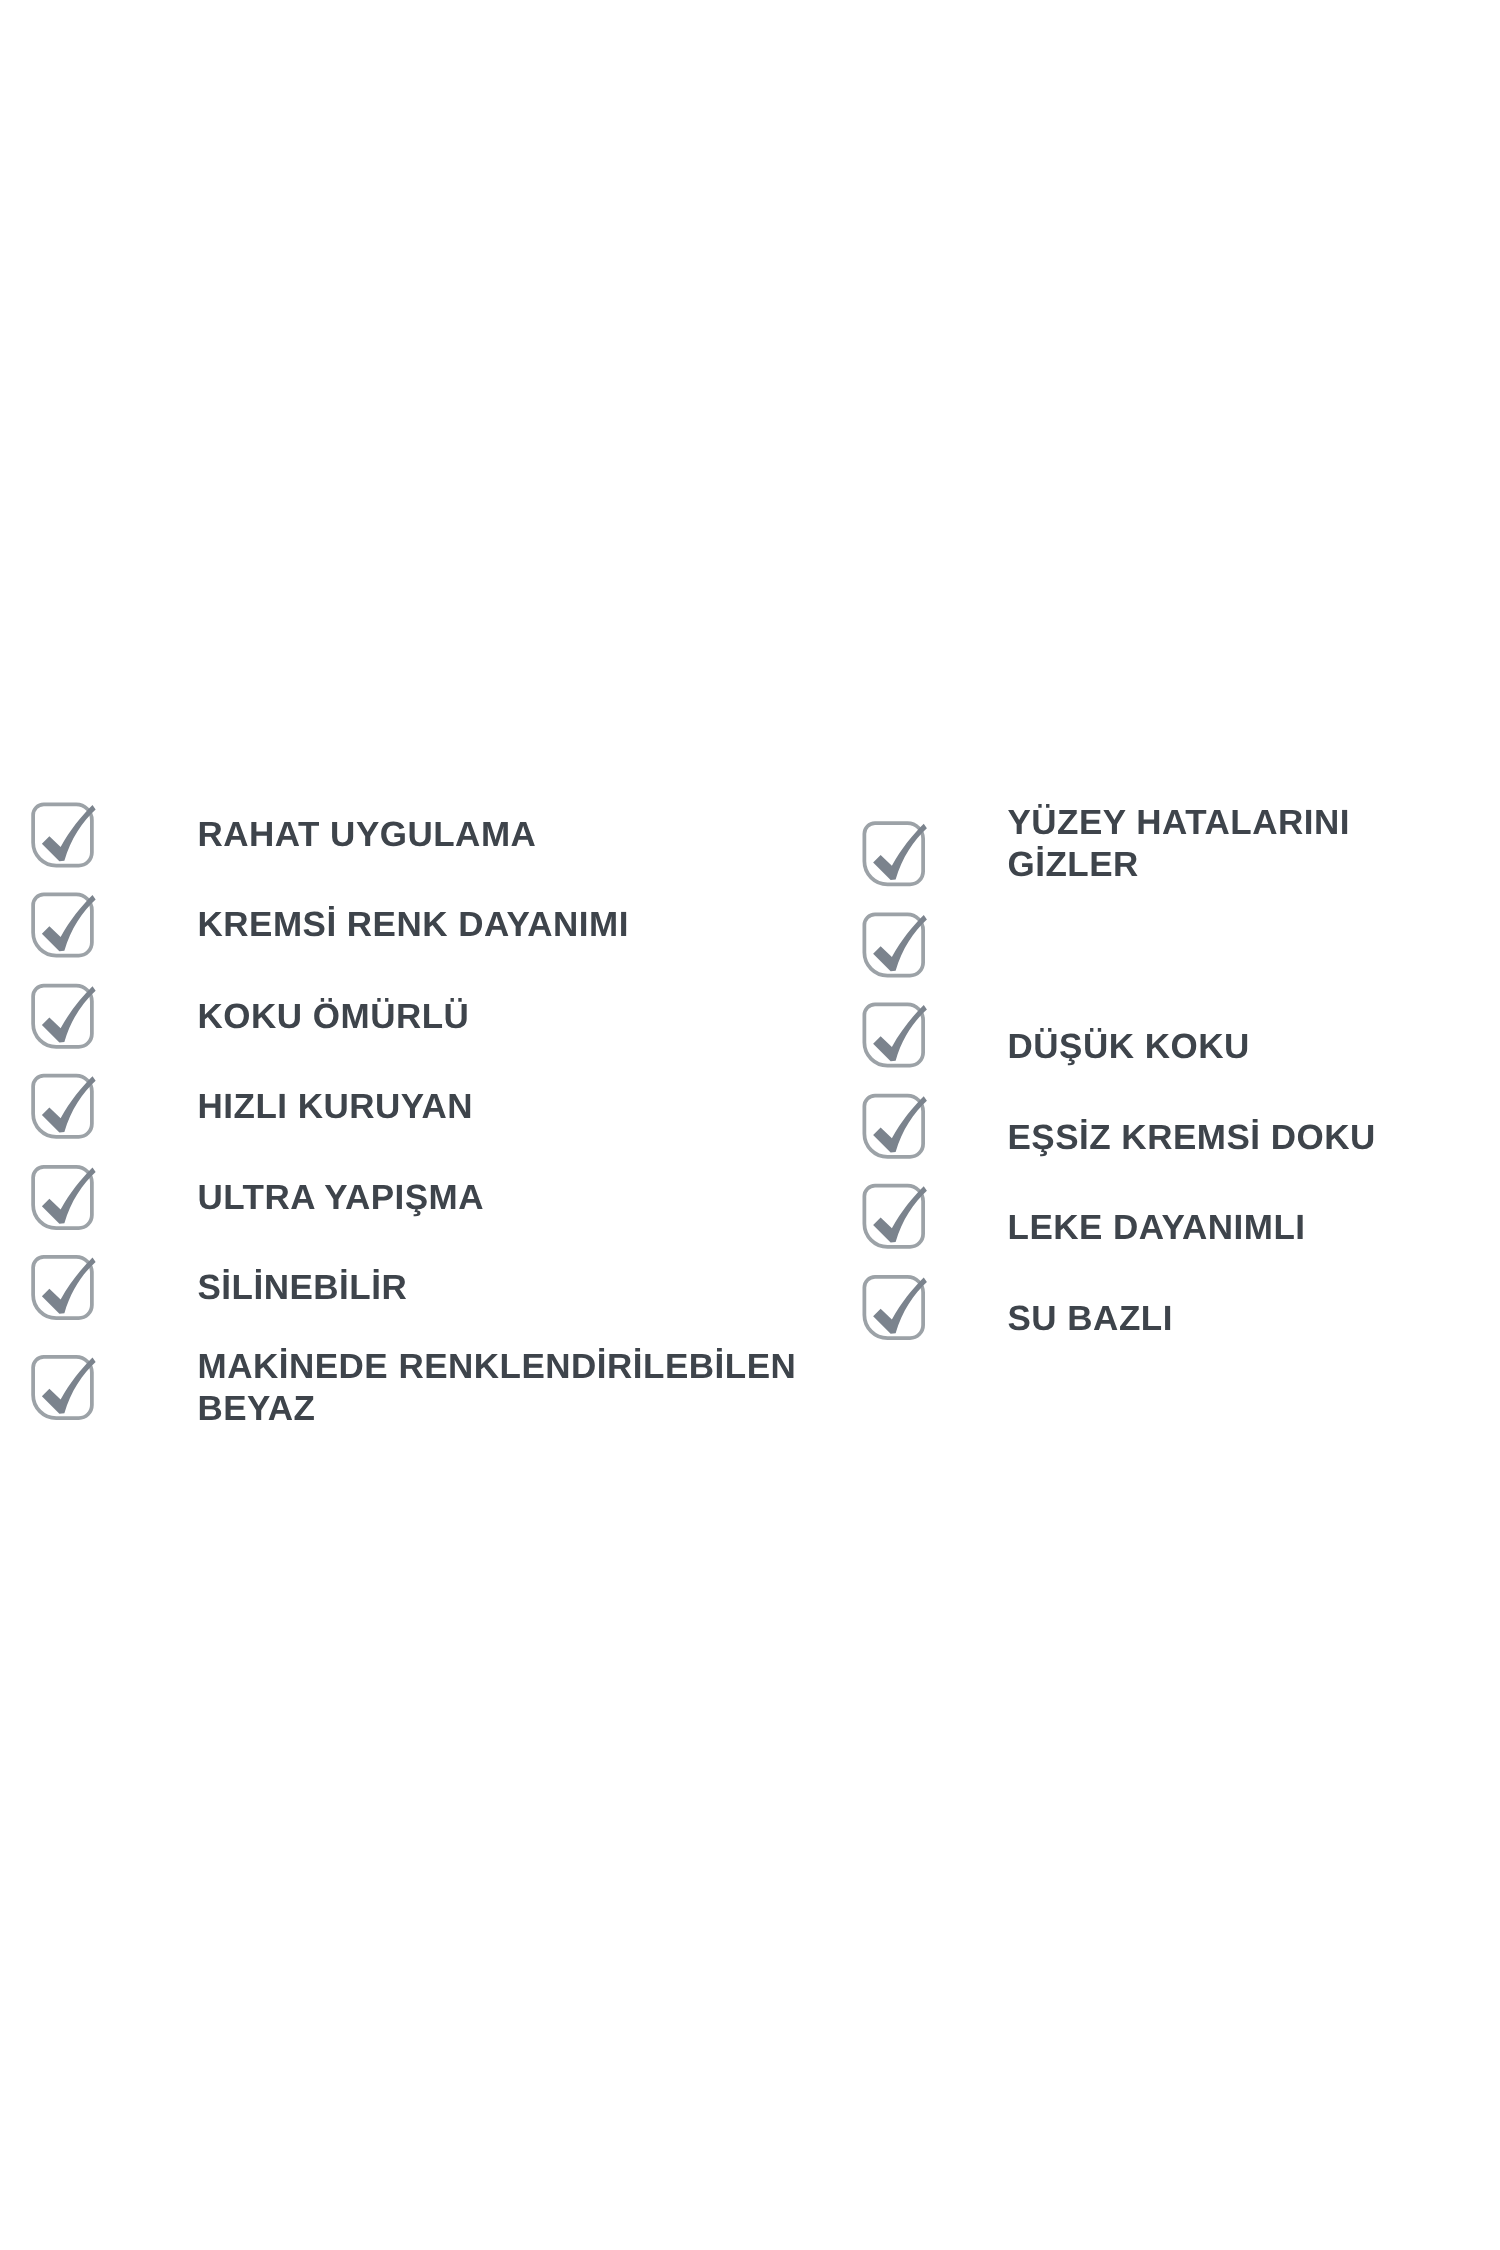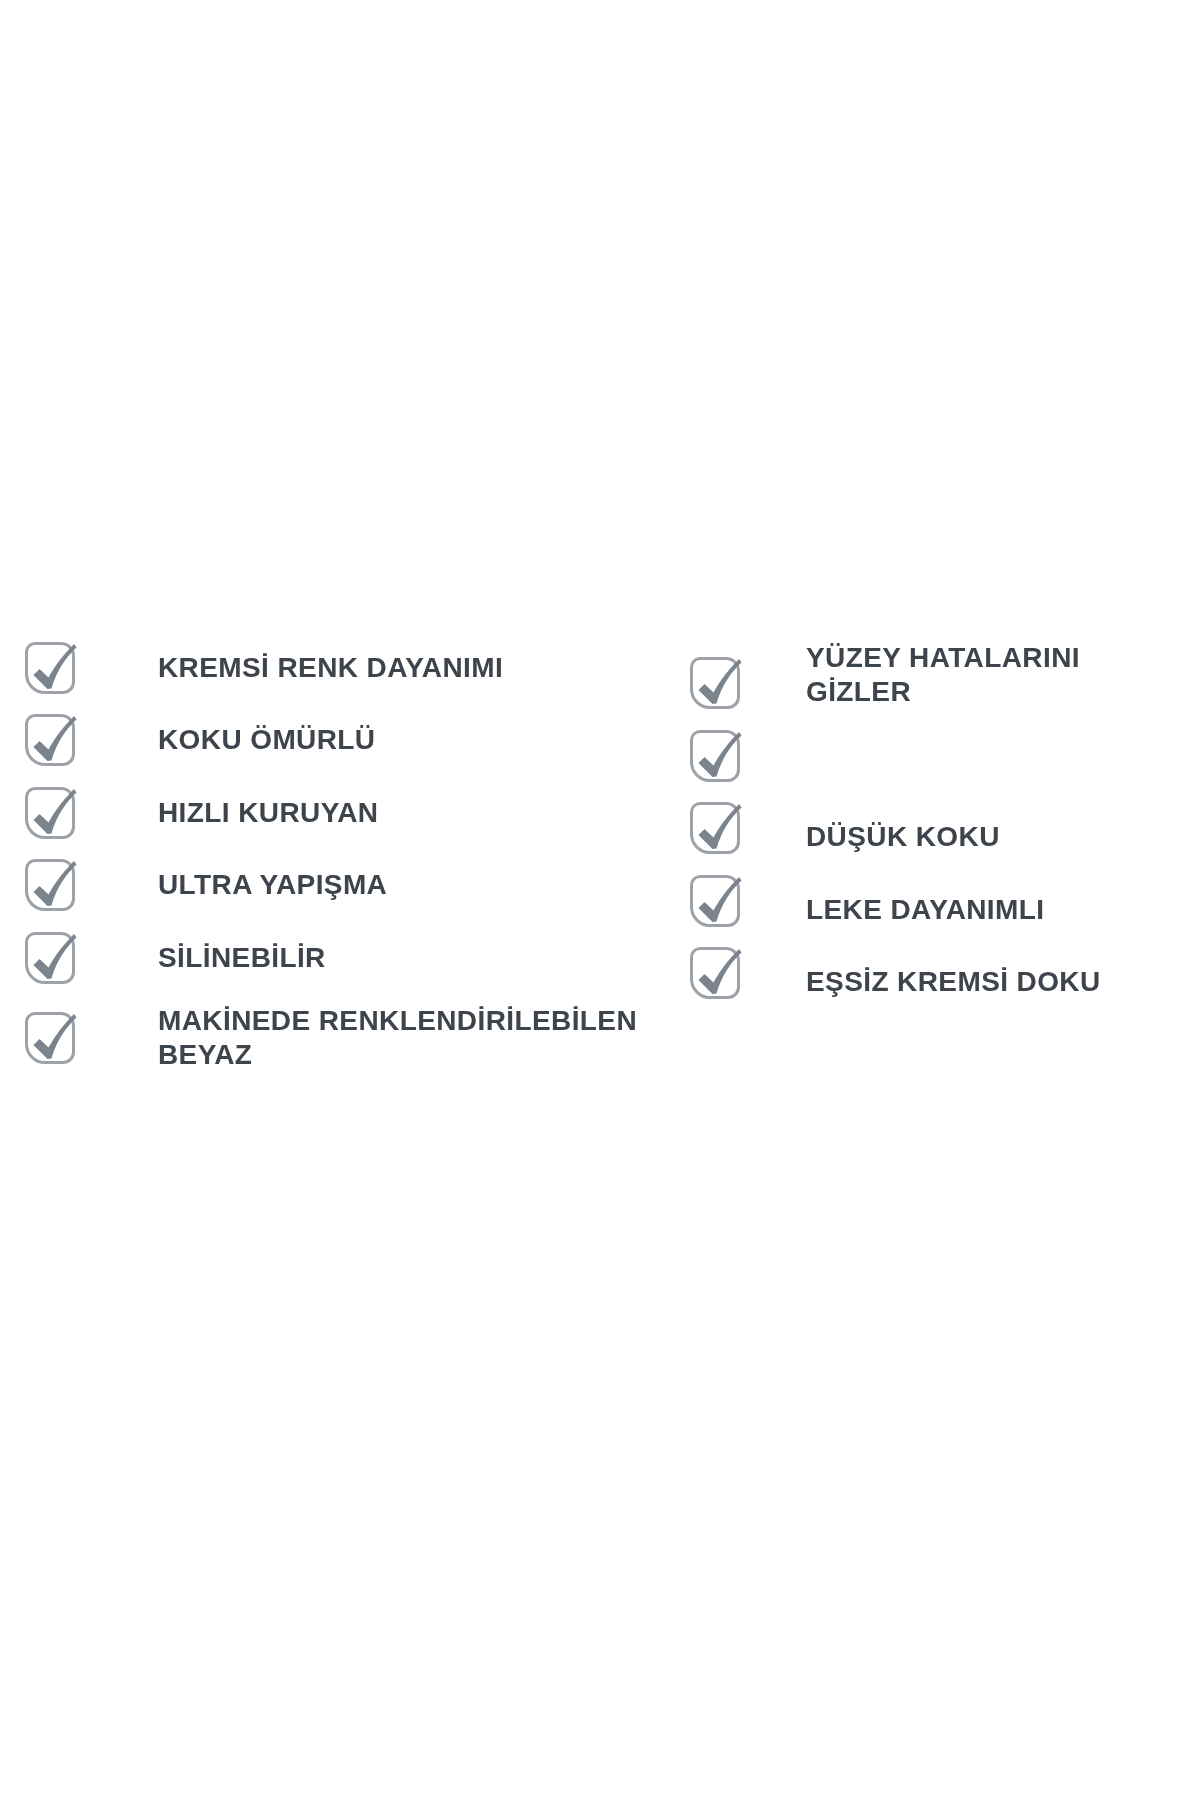--- a/index.html
+++ b/index.html
@@ -61,20 +61,32 @@
     white-space: pre-line;
   }
 </style>
 </head>
 <body>
 
 <div class="canvas">
 
   <div class="col col-left">
 
+      <div class="row">
+        <span class="checkbox">
+          <svg viewBox="0 0 56 60" aria-hidden="true">
+            <path class="check-path" d="M 8.5 37 L 14.5 31 L 23.5 39.5
+                     C 31 26, 40 15, 49 6
+                     L 51.5 9.5
+                     C 41 19, 31.5 33, 26.5 50.5
+                     L 22.5 51 Z"></path>
+          </svg>
+        </span>
+        <span class="label">RAHAT UYGULAMA</span>
+      </div>
 
       <div class="row">
         <span class="checkbox">
           <svg viewBox="0 0 56 60" aria-hidden="true">
             <path class="check-path" d="M 8.5 37 L 14.5 31 L 23.5 39.5
                      C 31 26, 40 15, 49 6
                      L 51.5 9.5
                      C 41 19, 31.5 33, 26.5 50.5
                      L 22.5 51 Z"></path>
           </svg>
@@ -192,31 +204,43 @@
       <div class="row">
         <span class="checkbox">
           <svg viewBox="0 0 56 60" aria-hidden="true">
             <path class="check-path" d="M 8.5 37 L 14.5 31 L 23.5 39.5
                      C 31 26, 40 15, 49 6
                      L 51.5 9.5
                      C 41 19, 31.5 33, 26.5 50.5
                      L 22.5 51 Z"></path>
           </svg>
         </span>
+        <span class="label">EŞSİZ KREMSİ DOKU</span>
+      </div>
+
+      <div class="row">
+        <span class="checkbox">
+          <svg viewBox="0 0 56 60" aria-hidden="true">
+            <path class="check-path" d="M 8.5 37 L 14.5 31 L 23.5 39.5
+                     C 31 26, 40 15, 49 6
+                     L 51.5 9.5
+                     C 41 19, 31.5 33, 26.5 50.5
+                     L 22.5 51 Z"></path>
+          </svg>
+        </span>
         <span class="label">LEKE DAYANIMLI</span>
       </div>
 
       <div class="row">
         <span class="checkbox">
           <svg viewBox="0 0 56 60" aria-hidden="true">
             <path class="check-path" d="M 8.5 37 L 14.5 31 L 23.5 39.5
                      C 31 26, 40 15, 49 6
                      L 51.5 9.5
                      C 41 19, 31.5 33, 26.5 50.5
                      L 22.5 51 Z"></path>
           </svg>
         </span>
-        <span class="label">EŞSİZ KREMSİ DOKU</span>
-      </div>
-
+        <span class="label">SU BAZLI</span>
+      </div>
     </div>
 
 </div>
 
 </body></html>

